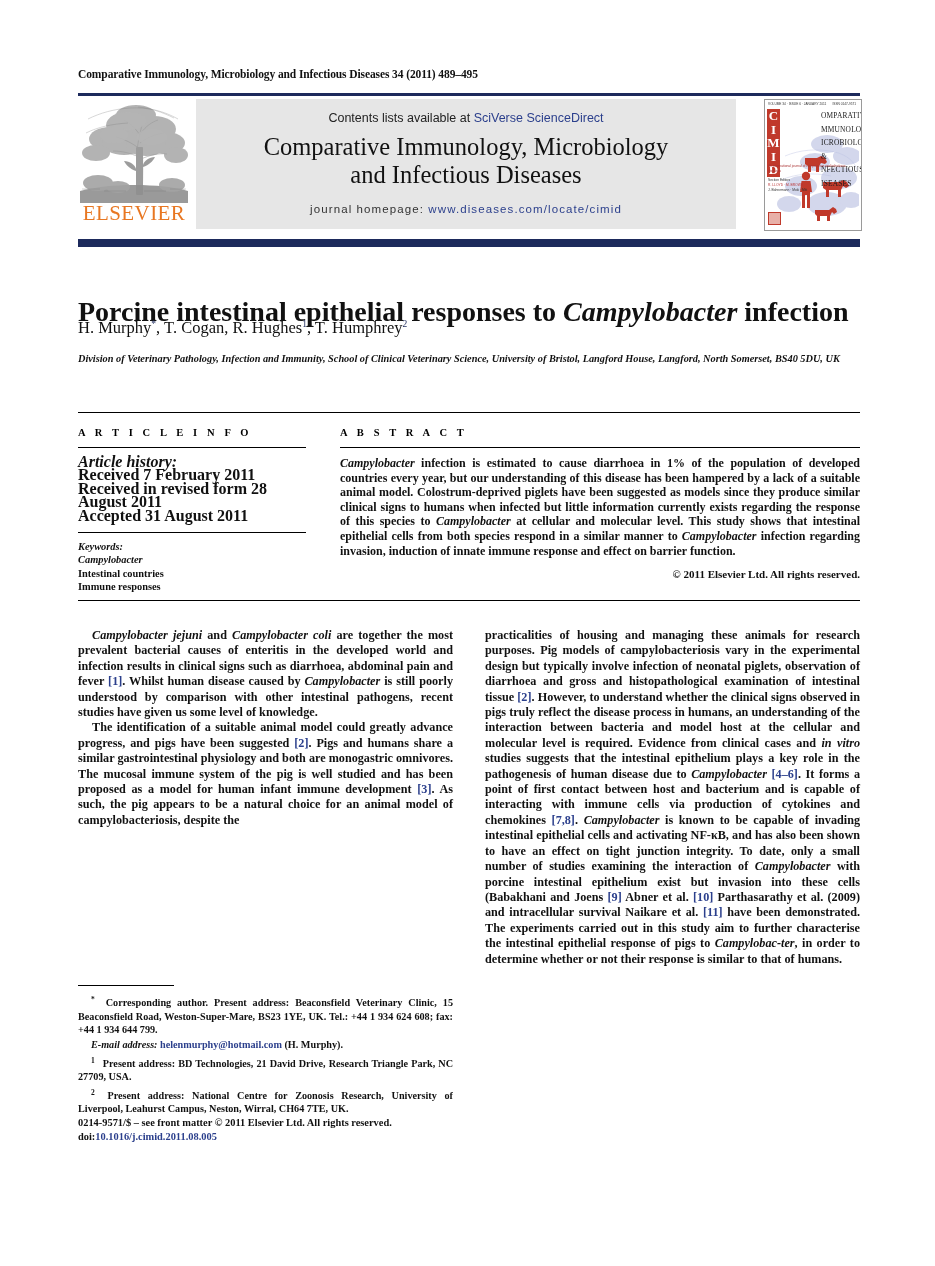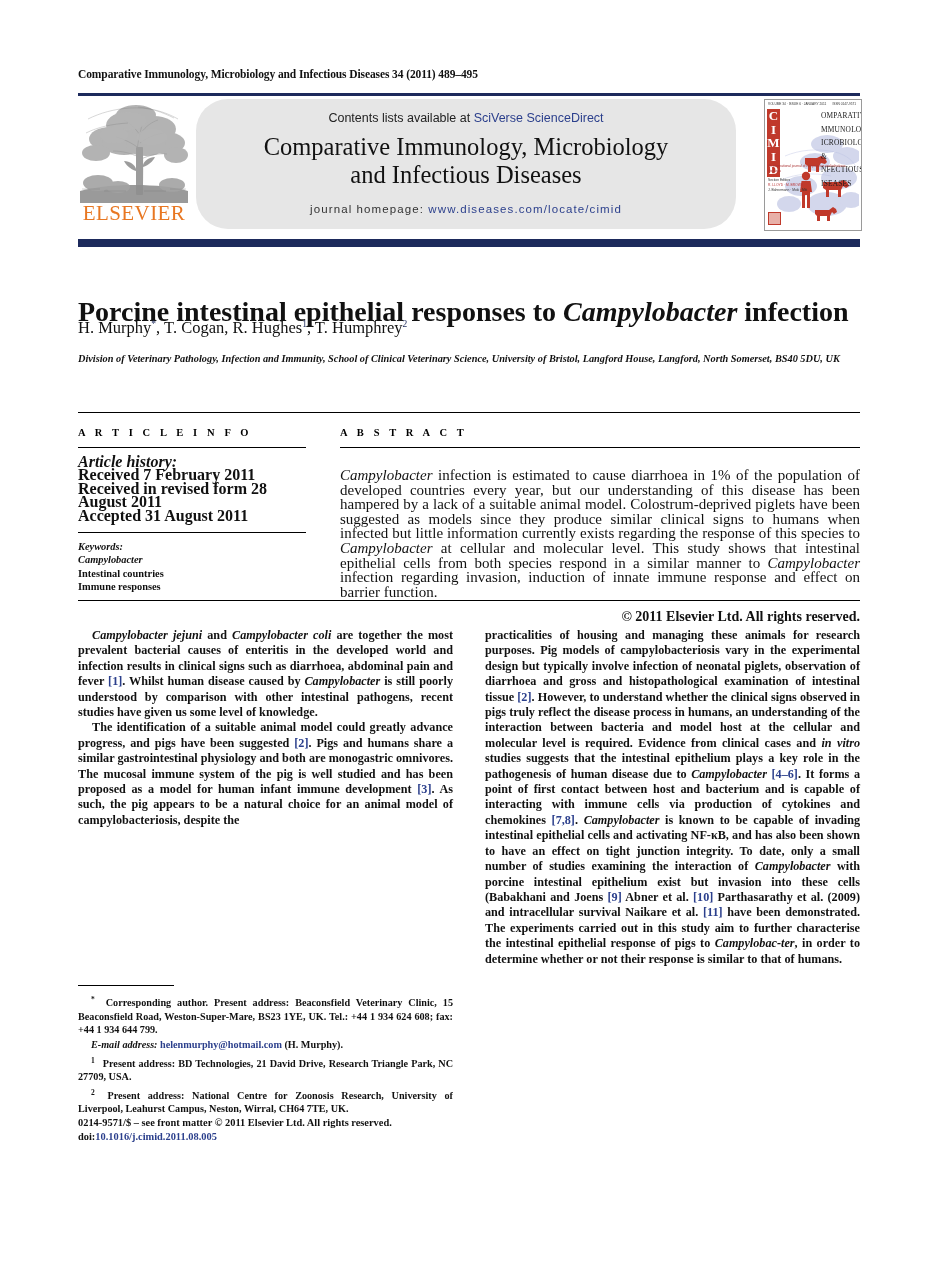--- a/index.html
+++ b/index.html
@@ -68,21 +68,20 @@
     font-size: 21px;
     letter-spacing: 0.4px;
     color: #E87722;
     line-height: 1;
   }
   .journal-band {
     position: absolute;
     left: 118px; top: 6px;
     width: 540px; height: 130px;
     background: #e6e6e6;
-    border-radius: 32px;
   }
   .contents-line {
     position: absolute;
     left: 0; top: 12px;
     width: 540px;
     text-align: center;
     font-family: "Liberation Sans", sans-serif;
     font-size: 12.5px;
     color: #222;
   }
@@ -272,34 +271,34 @@
   .abs-col {
     position: absolute;
     left: 340px; top: 427px;
     width: 520px;
   }
   .abs-head-rule {
     margin-top: 9px;
     width: 520px; height: 1px; background: #000;
   }
   .abs-text {
-    margin-top: 20px;
-    font-family: "Liberation Serif", serif;
-    font-size: 15px;
+    margin-top: 8px;
+    font-family: "Liberation Serif", serif;
+    font-size: 12px;
     line-height: 14.6px;
-    font-weight: normal;
+    font-weight: bold;
     text-align: justify;
     color: #111;
   }
   .abs-text i { font-style: italic; }
   .abs-copy {
     margin-top: 10px;
     text-align: right;
     font-family: "Liberation Serif", serif;
-    font-size: 14px;
+    font-size: 11px;
     font-weight: bold;
     color: #111;
   }
 
   
   .col-left {
     position: absolute;
     left: 78px; top: 628px;
     width: 375px;
   }

